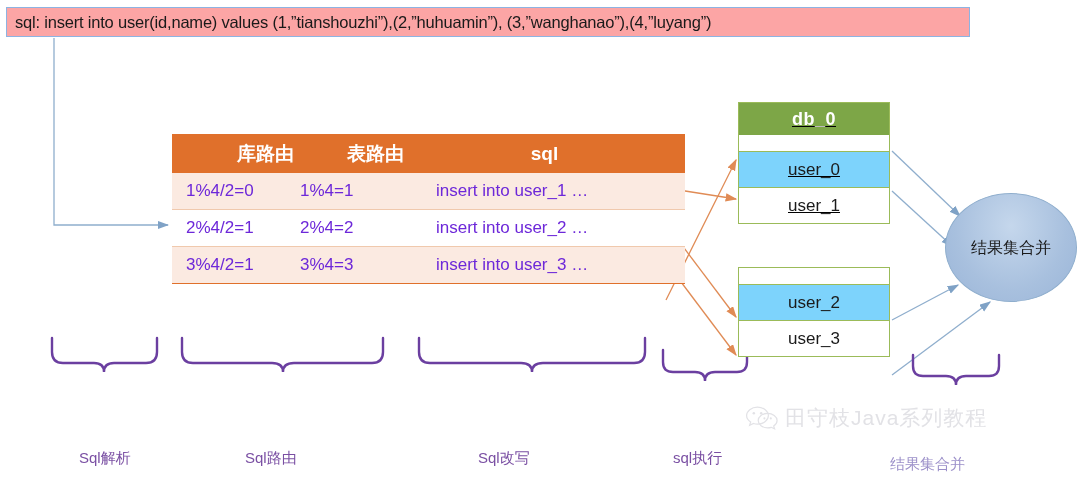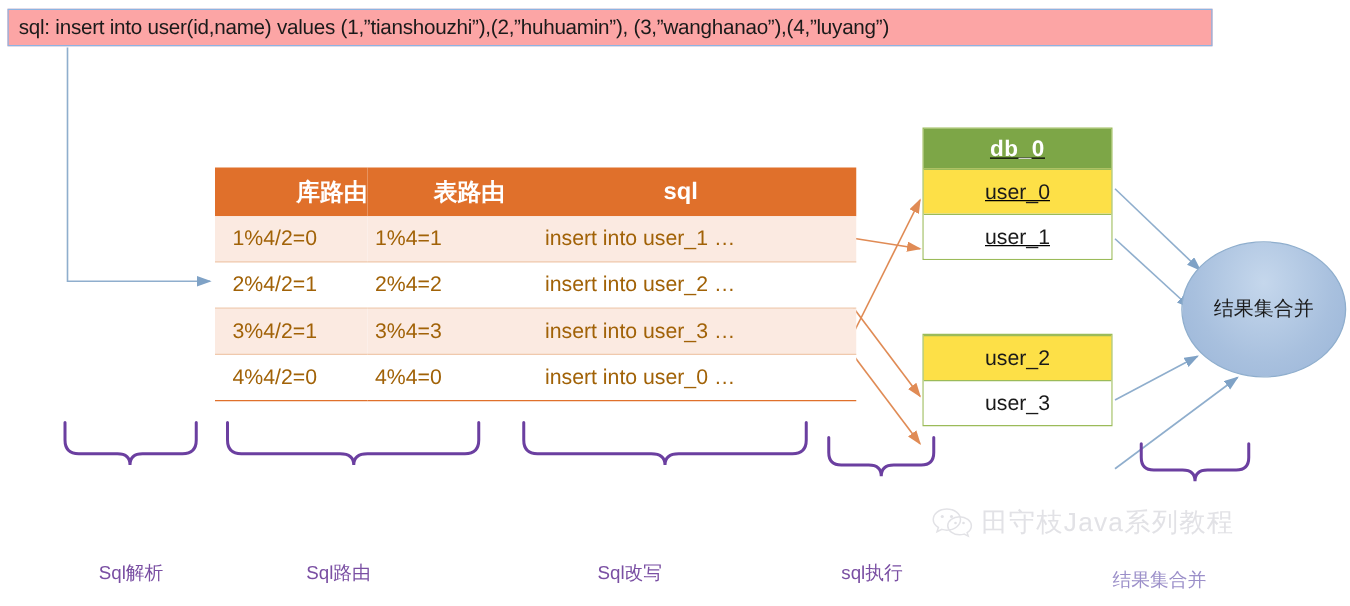--- a/index.html
+++ b/index.html
@@ -25,21 +25,21 @@
     border-collapse:collapse;table-layout:fixed;
   }
   .route-table th{
     background:#E0702B;color:#ffffff;font-size:19px;font-weight:bold;
     height:39px;padding:0;text-align:right;border:none;
   }
   .route-table th.c0{padding-left:14px;width:108px;}
   .route-table th.c1{padding-left:6px;width:104px;}
   .route-table th.c2{text-align:center;width:281px;}
   .route-table td{
-    height:36px;padding:0;font-size:17px;color:#a16207;border:none;
+    height:36px;padding:0;font-size:17px;color:#6d28d9;border:none;
     border-bottom:1px solid #F0C9AD;
   }
   .route-table td.c0{padding-left:14px;}
   .route-table td.c1{padding-left:6px;}
   .route-table td.c2{padding-left:32px;}
   .route-table tr.odd td{background:#FBEAE1;}
   .route-table tr.even td{background:#ffffff;}
   .route-table tr:last-child td{border-bottom:1px solid #E0702B;}
 
   
@@ -48,21 +48,21 @@
   #db-1{left:738px;top:267px;}
   .db-head{
     height:32px;background:#7DA647;color:#ffffff;font-size:18px;font-weight:bold;
     display:flex;align-items:center;justify-content:center;letter-spacing:0.5px;
   }
   .db-row{
     height:36px;font-size:17px;color:#1a1a1a;
     display:flex;align-items:center;justify-content:center;
     border-top:1px solid #9BBB59;box-sizing:border-box;
   }
-  .db-row.shade{background:#fde047;}
+  .db-row.shade{background:#7dd3fc;margin-top:16px;}
   .db-row.plain{background:#ffffff;}
 
   
   .merge-ellipse{
     position:absolute;left:945px;top:193px;width:130px;height:107px;
     border-radius:50%;
     background:radial-gradient(ellipse at 50% 30%, #c5d7ec 0%, #a8c0de 60%, #9ab5d8 100%);
     border:1px solid #8faecd;
     display:flex;align-items:center;justify-content:center;
     font-size:16px;color:#1a1a1a;line-height:1.25;
@@ -172,25 +172,20 @@
     </tr>
     <tr class="even">
       <td class="c0">2%4/2=1</td>
       <td class="c1">2%4=2</td>
       <td class="c2">insert into user_2 …</td>
     </tr>
     <tr class="odd">
       <td class="c0">3%4/2=1</td>
       <td class="c1">3%4=3</td>
       <td class="c2">insert into user_3 …</td>
-    </tr>
-    <tr class="even">
-      <td class="c0">4%4/2=0</td>
-      <td class="c1">4%4=0</td>
-      <td class="c2">insert into user_0 …</td>
     </tr>
   </tbody>
 </table>
 
 <div class="db-box" id="db-0">
   <div class="db-head">db_0</div>
   <div class="db-row shade">user_0</div>
   <div class="db-row plain">user_1</div>
 </div>
 

